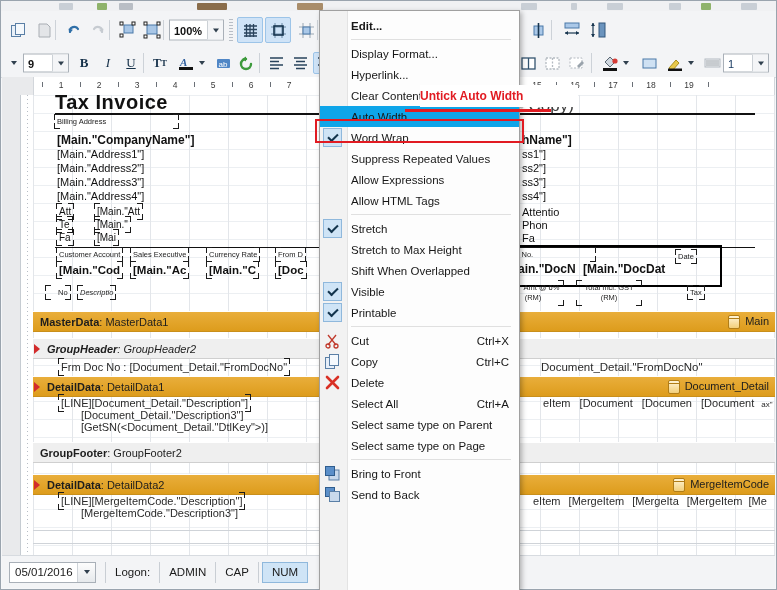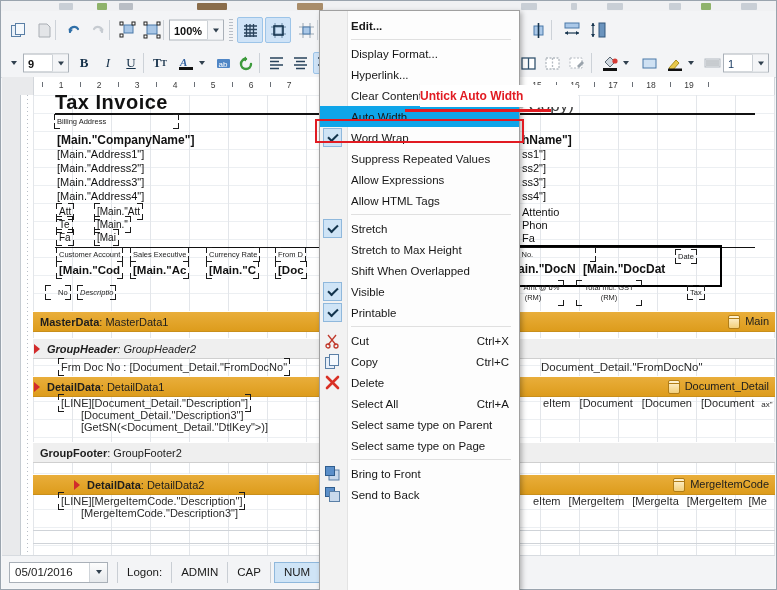--- a/index.html
+++ b/index.html
@@ -96,21 +96,21 @@
   .micon{position:absolute;left:4px;top:2px;width:17px;height:17px;}
 
   
   .redbox{position:absolute;left:314px;top:118px;width:209px;height:24px;border:2px solid #e11b22;box-sizing:border-box;z-index:60;}
   .redline{position:absolute;left:404px;top:108px;width:146px;height:3px;background:#e11b22;z-index:55;}
   .annot{position:absolute;left:419px;top:84px;width:158px;height:22px;background:#fff;z-index:58;
          color:#e11b22;font-weight:bold;font-size:12px;display:flex;align-items:center;}
 
   
   .status{position:absolute;left:1px;right:1px;bottom:1px;height:32px;background:#f3f4f6;border-top:1px solid #d7dbe0;display:flex;align-items:center;}
-  .st-combo{margin-left:7px;width:99px;height:21px;background:#fff;border:1px solid #a9b0b8;display:flex;align-items:center;box-sizing:border-box;}
+  .st-combo{margin-left:7px;width:87px;height:21px;background:#fff;border:1px solid #a9b0b8;display:flex;align-items:center;box-sizing:border-box;}
   .st-combo .v{flex:1;padding-left:5px;font-size:11.5px;}
   .st-combo .a{width:17px;height:100%;border-left:1px solid #cfd4d9;background:linear-gradient(to bottom,#fdfdfd,#e6e9ec);display:flex;align-items:center;justify-content:center;}
   .stcell{height:21px;display:flex;align-items:center;padding:0 9px;font-size:11.5px;color:#1a1a1a;box-sizing:border-box;}
   .stsep{width:1px;height:21px;background:#c9ced4;}
   .stcell.act{background:#cfe4f6;border:1px solid #8fb8dc;}
 </style>
 </head>
 <body>
 
 <div class="app">
@@ -637,21 +637,21 @@
         <span style="margin-left:6px;">[Document</span>
         <span style="margin-left:6px;margin-top:8px;">[Documen</span>
         <span style="margin-left:6px;">[Document</span>
         <span style="margin-left:4px;font-size:8px;">ax"</span>
       </div>
 
       <div class="band grey" style="top:347px;">
         <span class="nm"><b>GroupFooter</b>: GroupFooter2</span>
       </div>
 
-      <div class="band" style="top:379px;padding-left:40px;">
+      <div class="band" style="top:379px;">
         <span class="marker"></span>
         <span class="nm"><b>DetailData</b>: DetailData2</span>
         <span class="right">
             <span class="dbicon"></span>
             <span>MergeItemCode</span>
           </span>
       </div>
       <div class="ctl" style="left:28px;top:400px;font-size:11px;color:#2a2a2a;">[LINE][MergeItemCode."Description"]<span class="marks">
             <i class="tl"></i>
             <i class="tr"></i>

